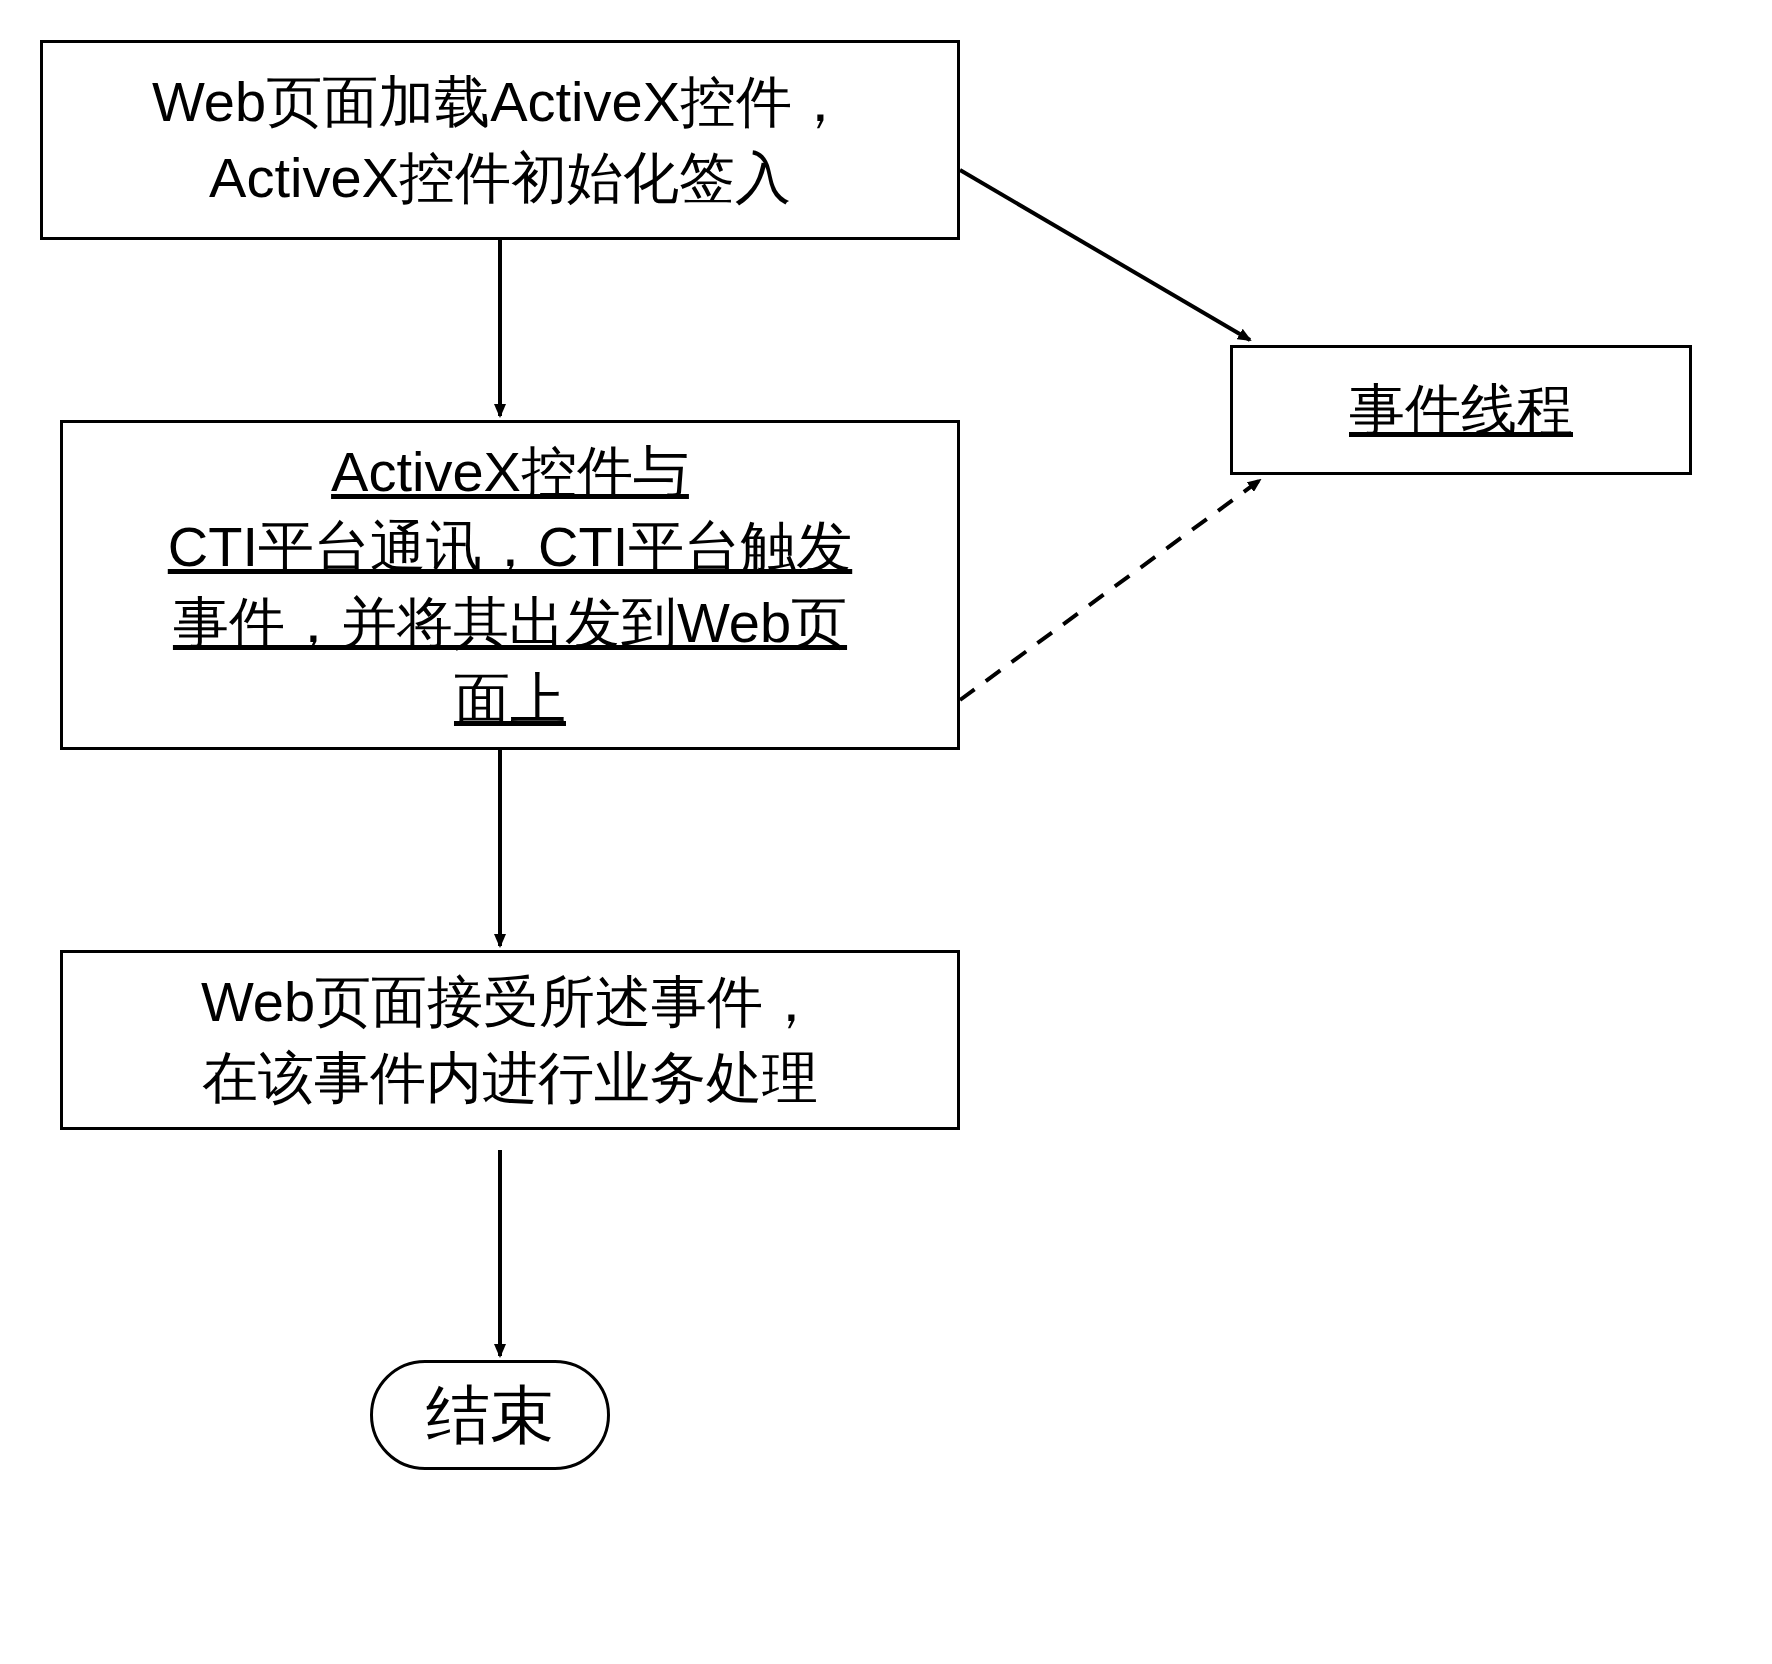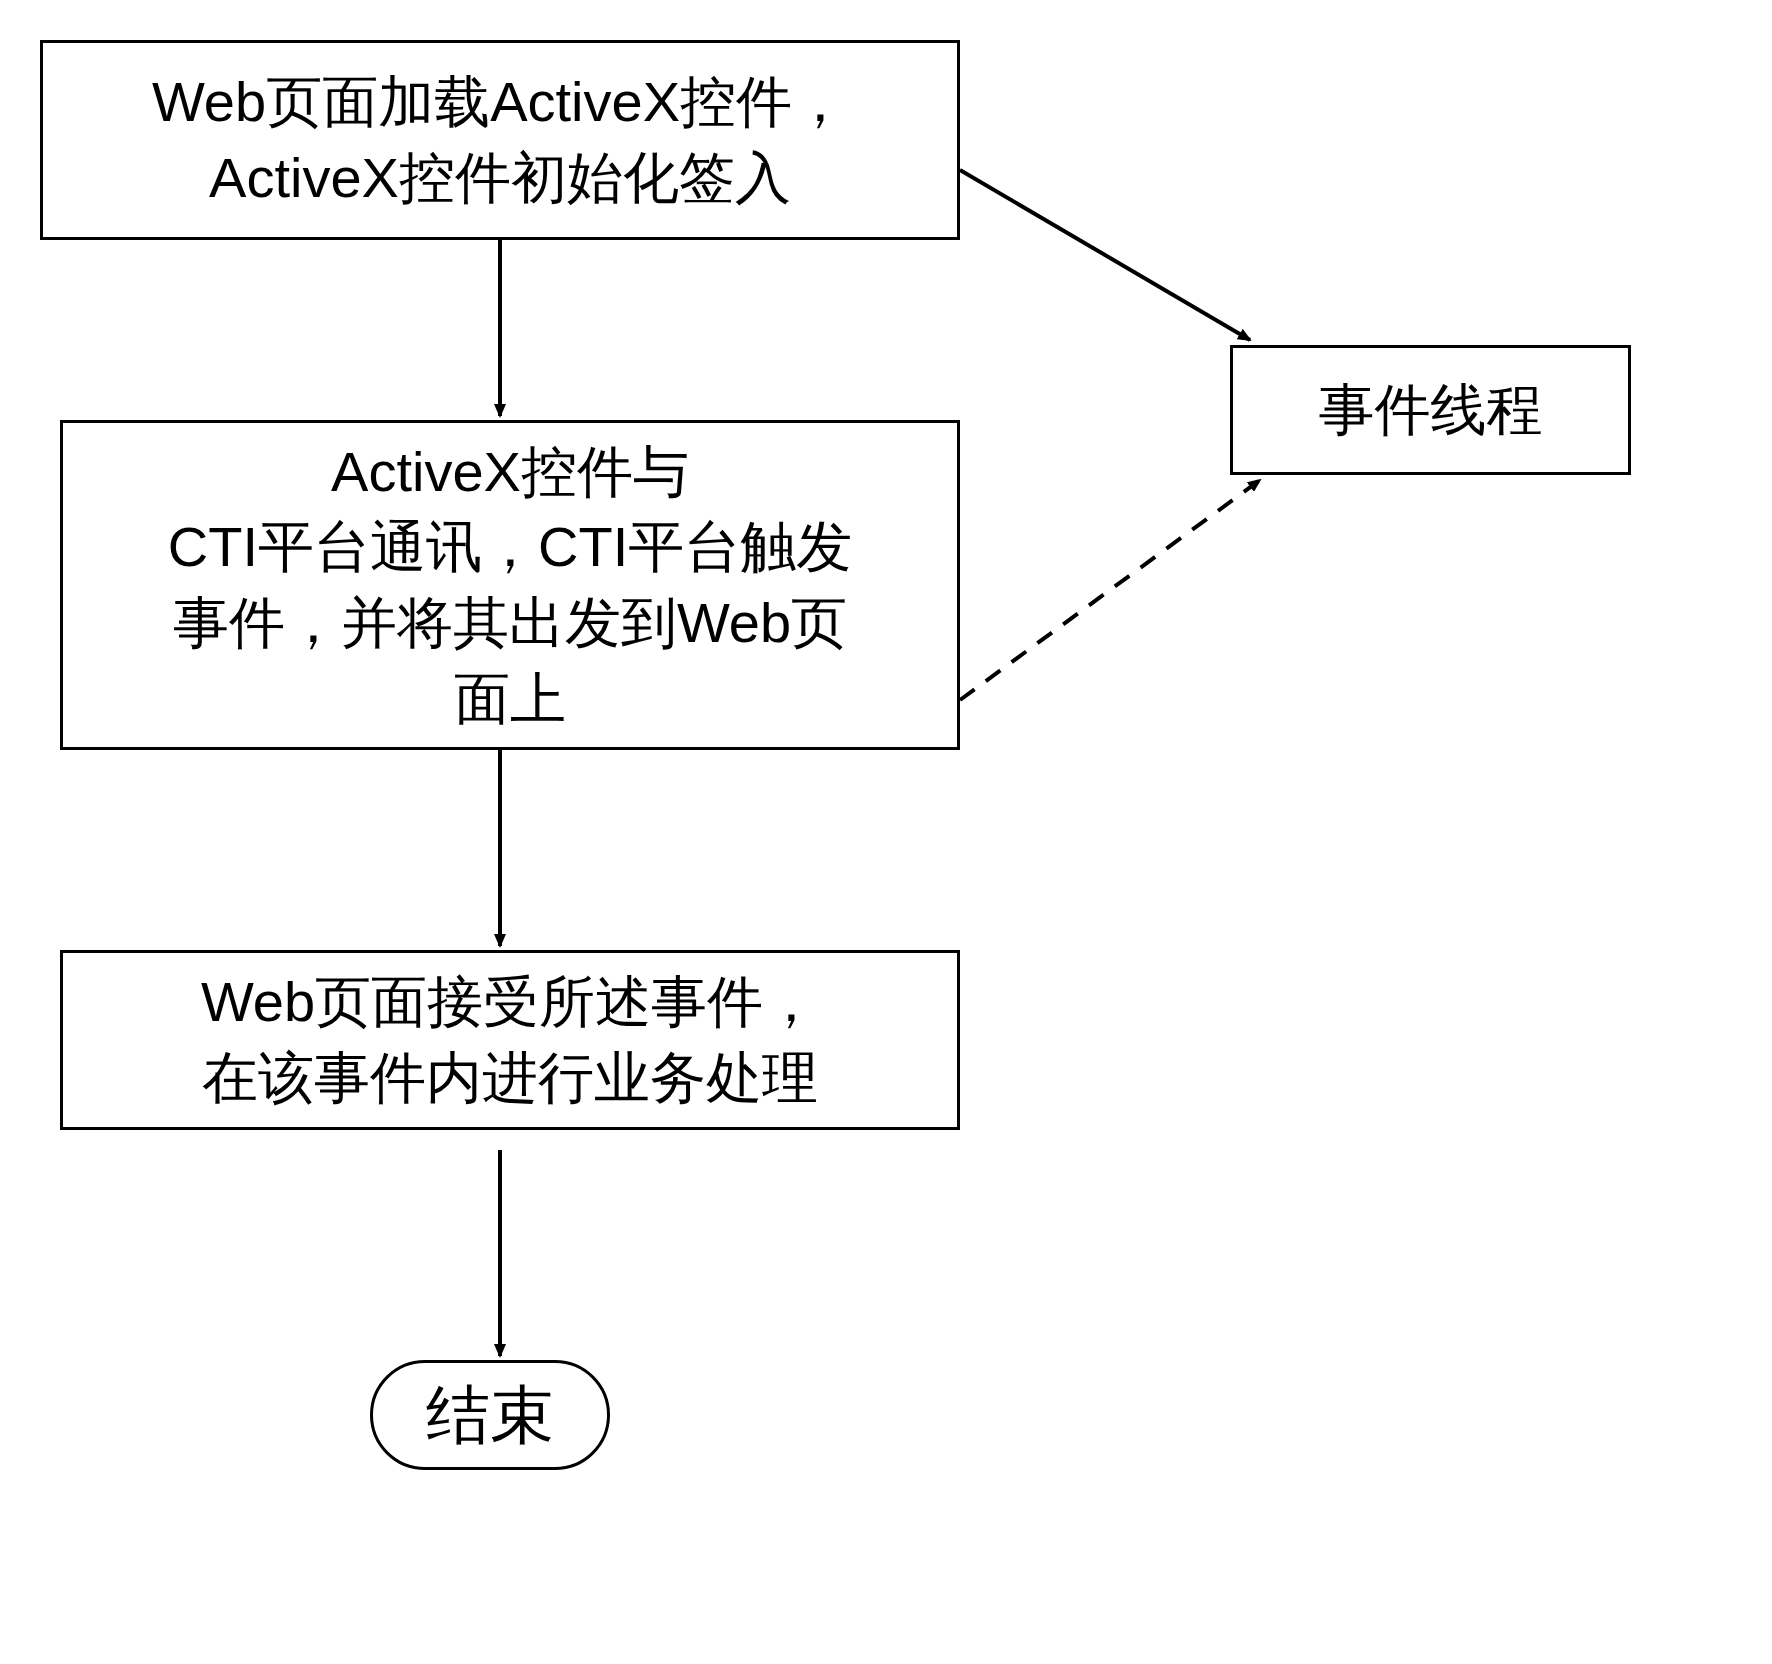--- a/index.html
+++ b/index.html
@@ -43,33 +43,33 @@
   }
 </style>
 </head>
 <body>
 
 <div class="box" style="left:40px; top:40px; width:920px; height:200px;">
   <span style="white-space:pre-line;">Web页面加载ActiveX控件，
 ActiveX控件初始化签入</span>
 </div>
 
-<div class="box" style="left:60px; top:420px; width:900px; height:330px;">
+<div class="box" style="left:60px; top:420px; width:900px; height:330px;text-decoration:underline;">
   <span style="white-space:pre-line;">ActiveX控件与
 CTI平台通讯，CTI平台触发
 事件，并将其出发到Web页
 面上</span>
 </div>
 
 <div class="box" style="left:60px; top:950px; width:900px; height:180px;">
   <span style="white-space:pre-line;">Web页面接受所述事件，
 在该事件内进行业务处理</span>
 </div>
 
-<div class="box" style="left:1230px; top:345px; width:401px; height:130px;">
+<div class="box" style="left:1230px; top:345px; width:462px; height:130px;text-decoration:underline;">
   <span>事件线程</span>
 </div>
 
 <div class="terminator" style="left:370px; top:1360px; width:240px; height:110px;">
   <span>结束</span>
 </div>
 
 <svg class="connectors">
   <defs>
     <marker id="arrowhead" markerWidth="14" markerHeight="12" refX="12" refY="6" orient="auto" markerUnits="userSpaceOnUse">

